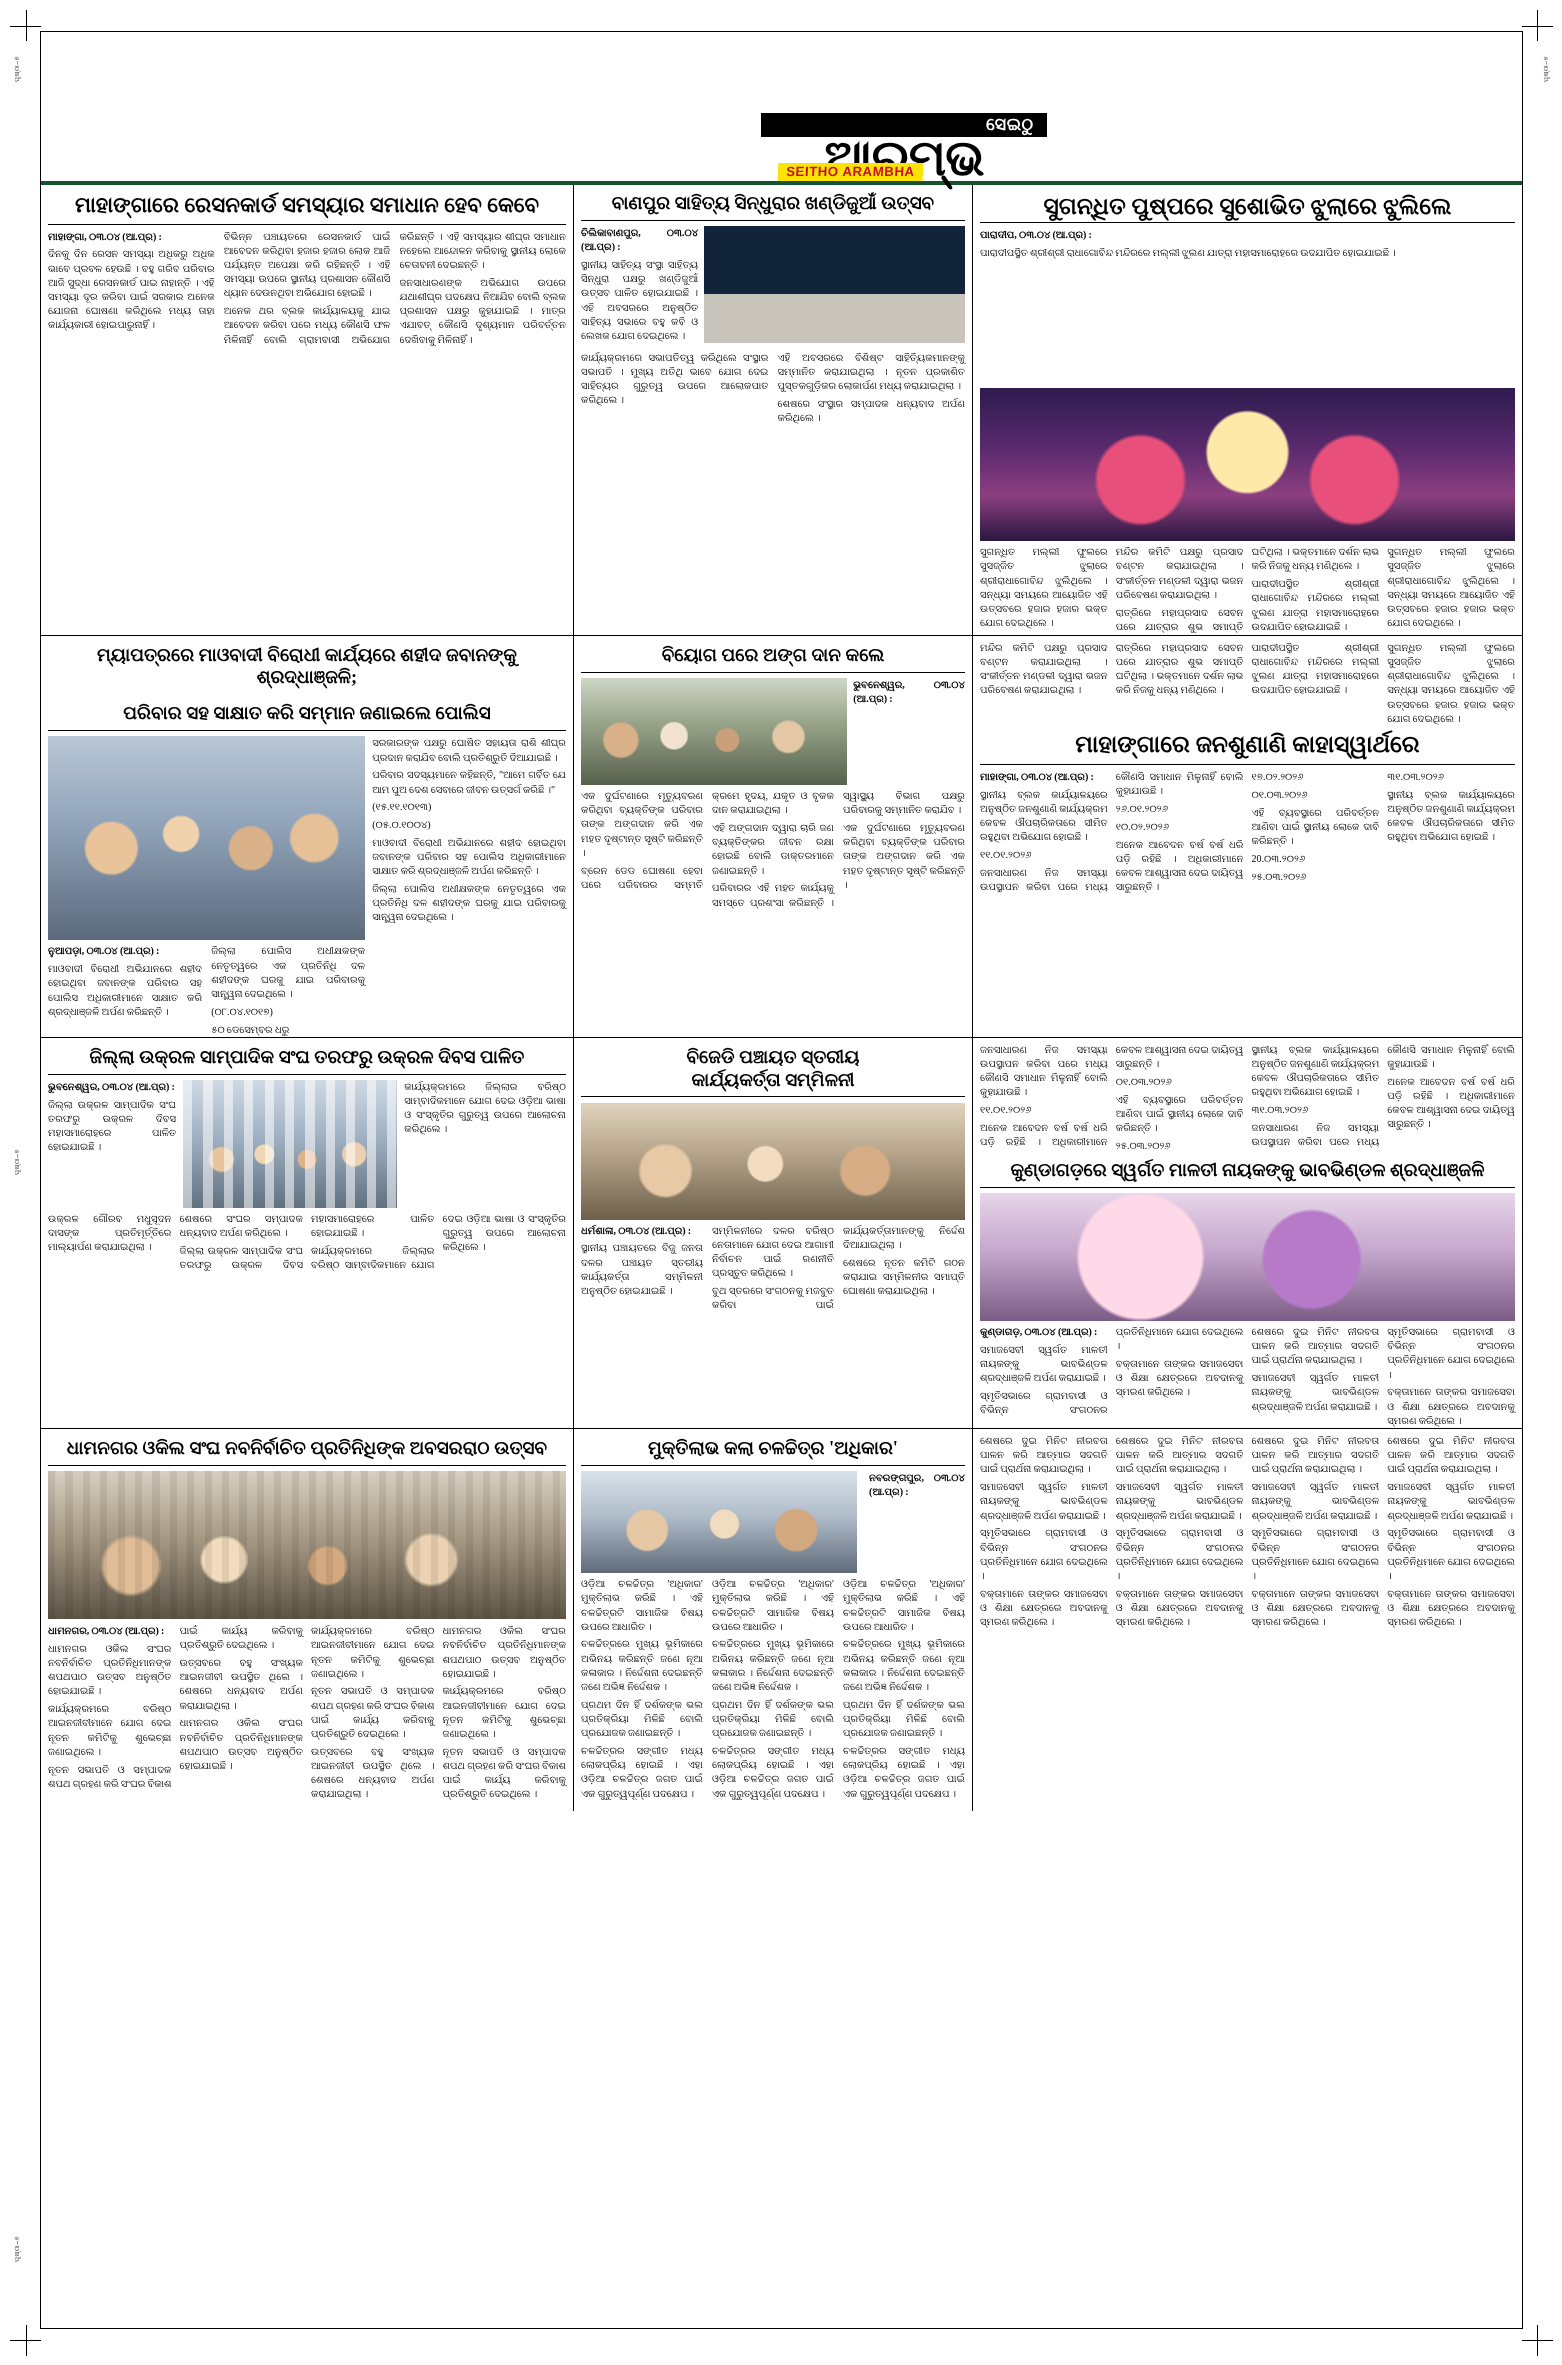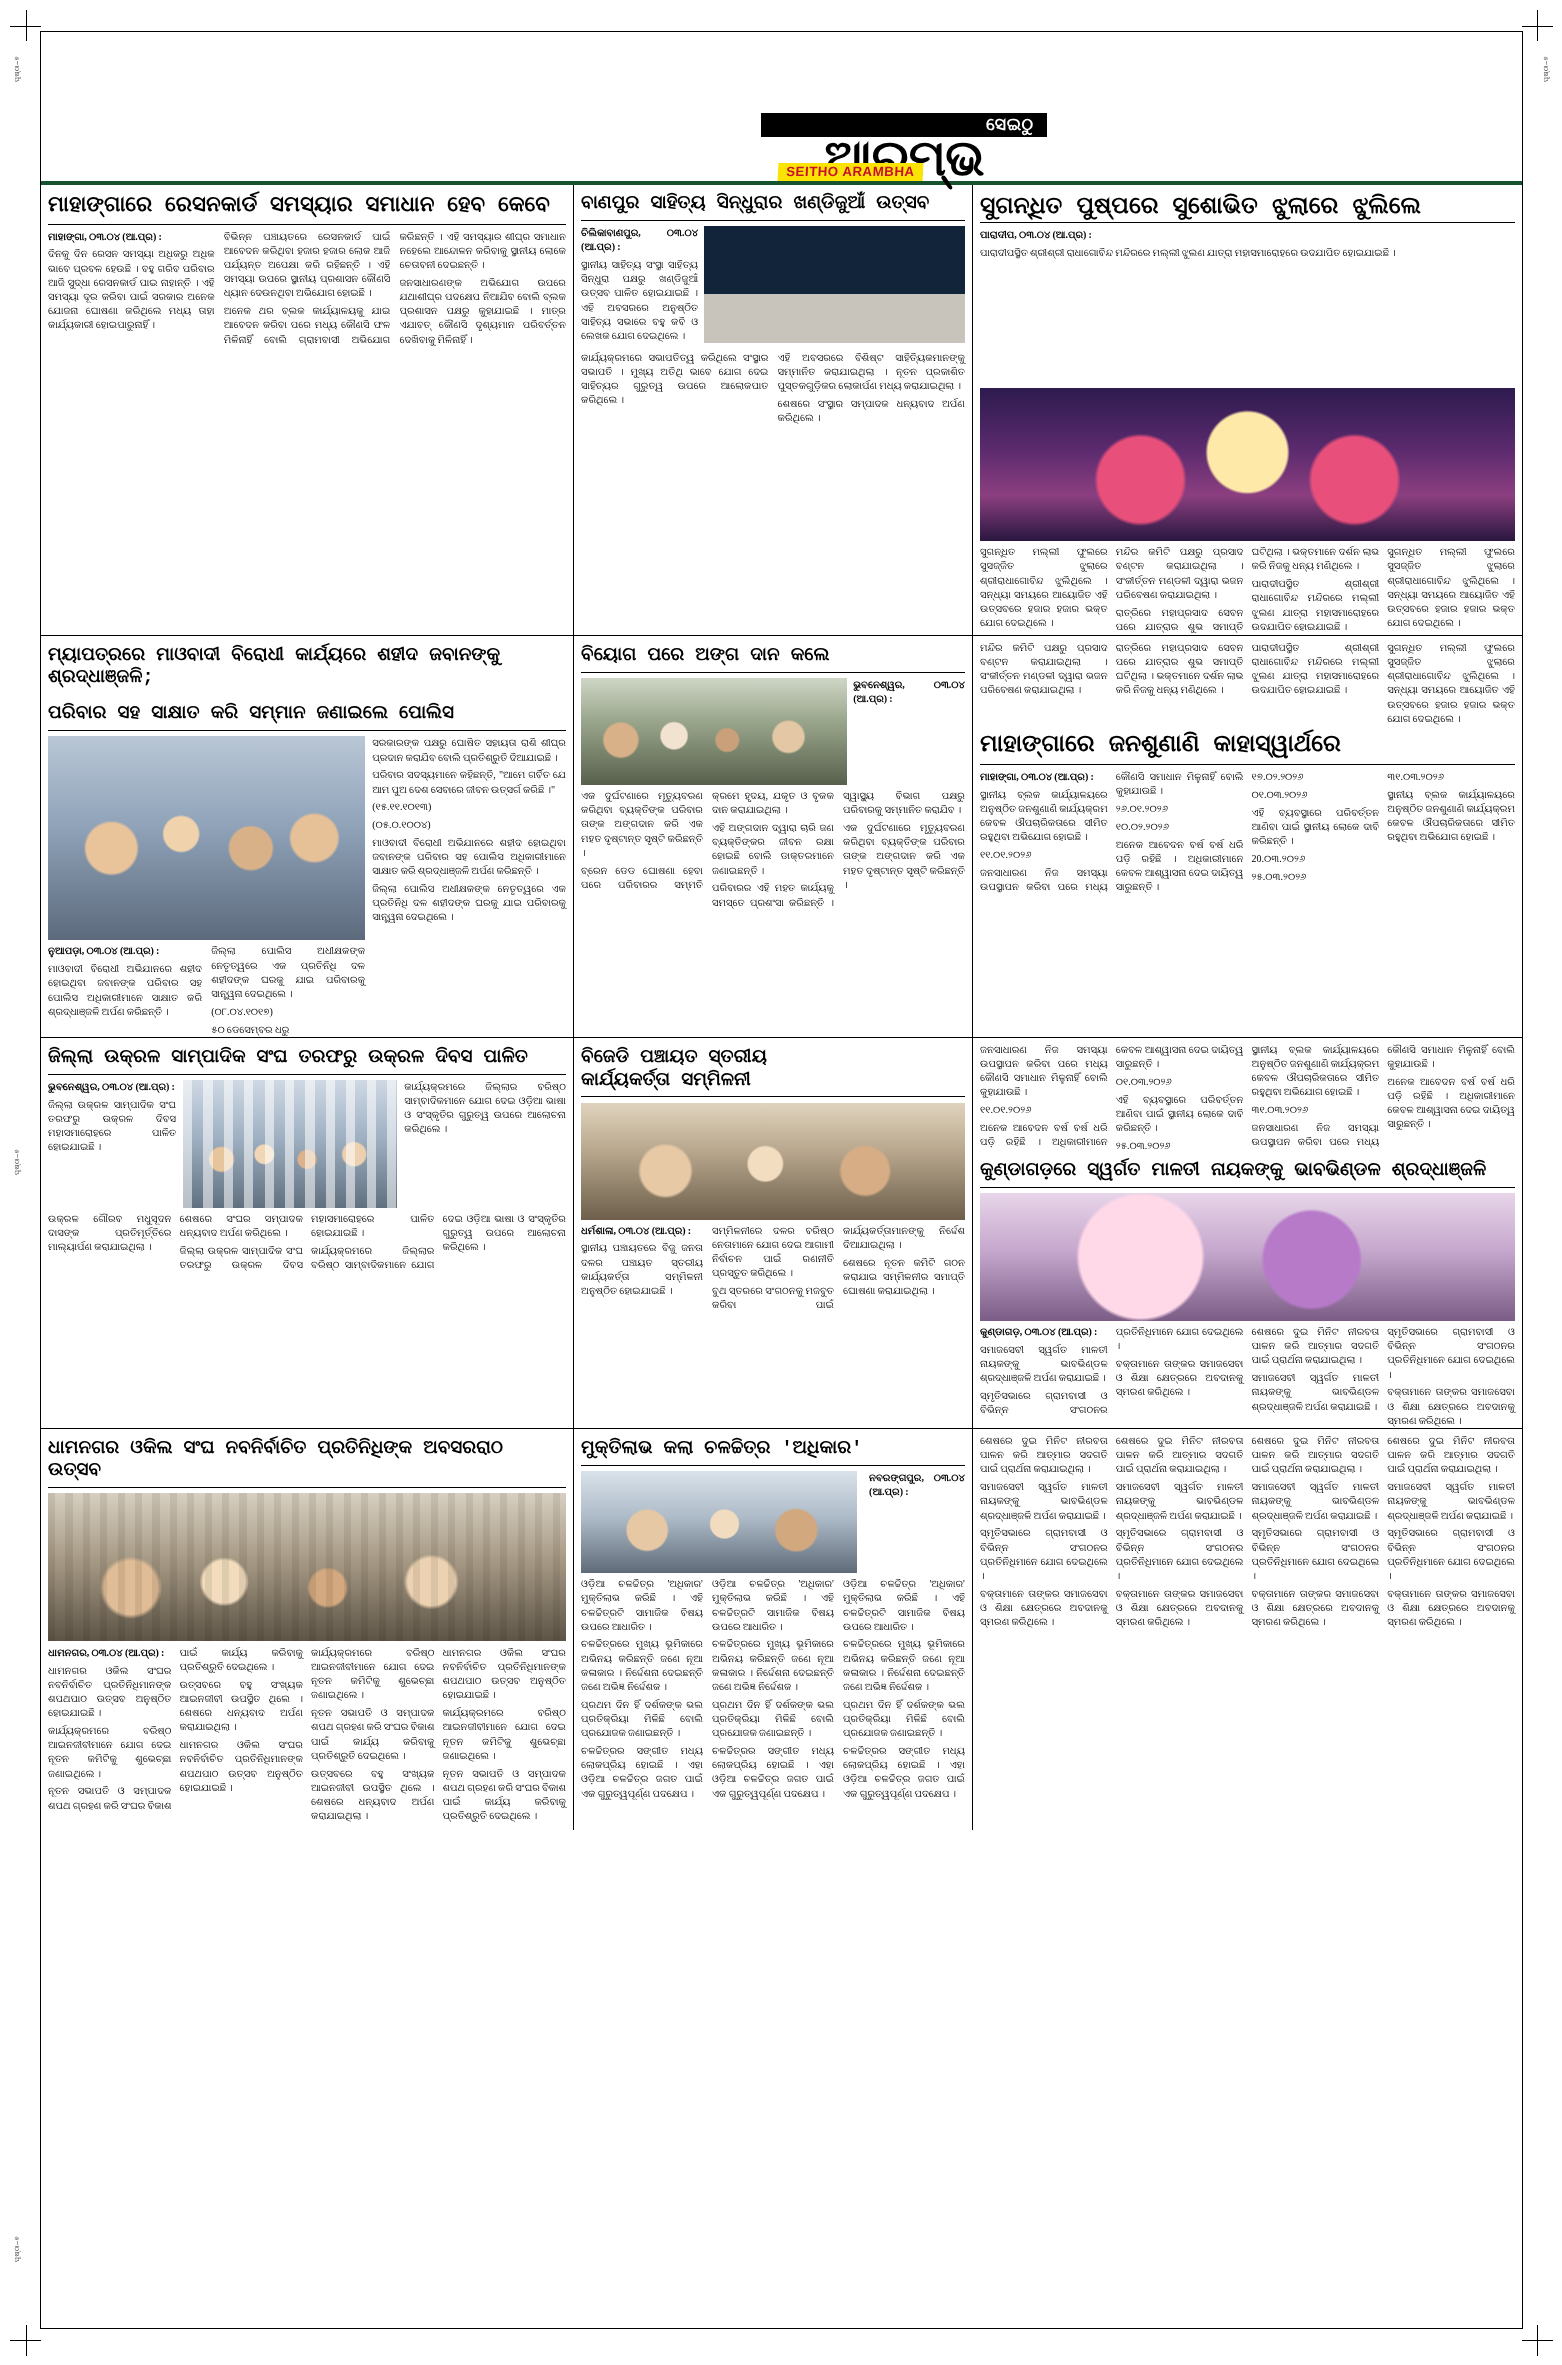--- a/index.html
+++ b/index.html
@@ -152,22 +152,22 @@
       linear-gradient(180deg,#e7d5e9 0%,#c6a7cd 45%,#7b5c86 100%);
   }
 
   
   .body-grid { display:flex; width:100%; }
   .col { position:relative; }
   .vrule { width:1px; background:#000; flex:0 0 1px; }
   .hrule { height:1px; background:#000; margin:5.1px 0; }
 
   h2.hl {
-    font-family:Liberation Mono, monospace;
-    font-weight:bold; 
+    font-family:Liberation Serif, serif;
+    font-weight:bold; text-align:center;
     margin:4.1px 0 5.1px 0;
     line-height:1.18;
     letter-spacing:0px;
   }
   h2.hl.big  { font-size:21.4px; }
   h2.hl.mid  { font-size:18.4px; }
   h2.hl.xl   { font-size:23.5px; }
 
   .rule-under { border-bottom:1px solid #000; margin:0 0 5.1px 0; }
 

